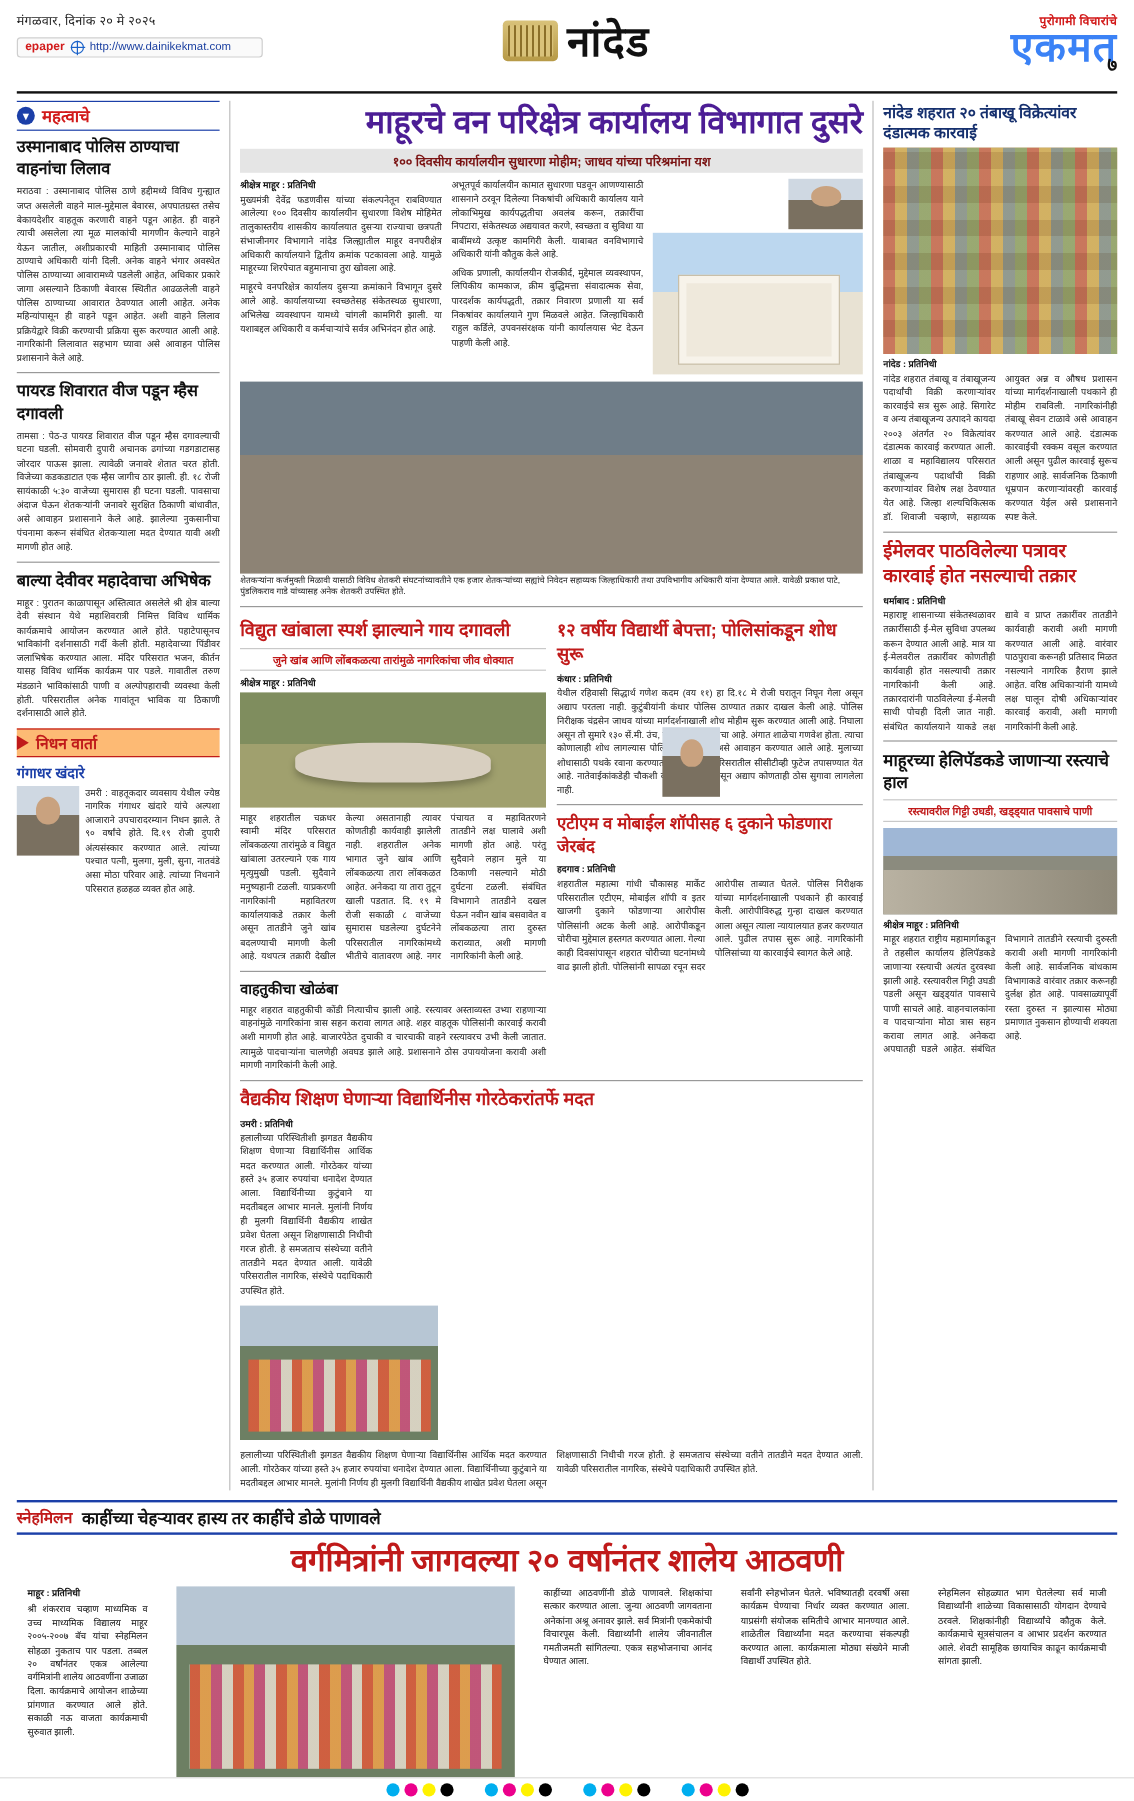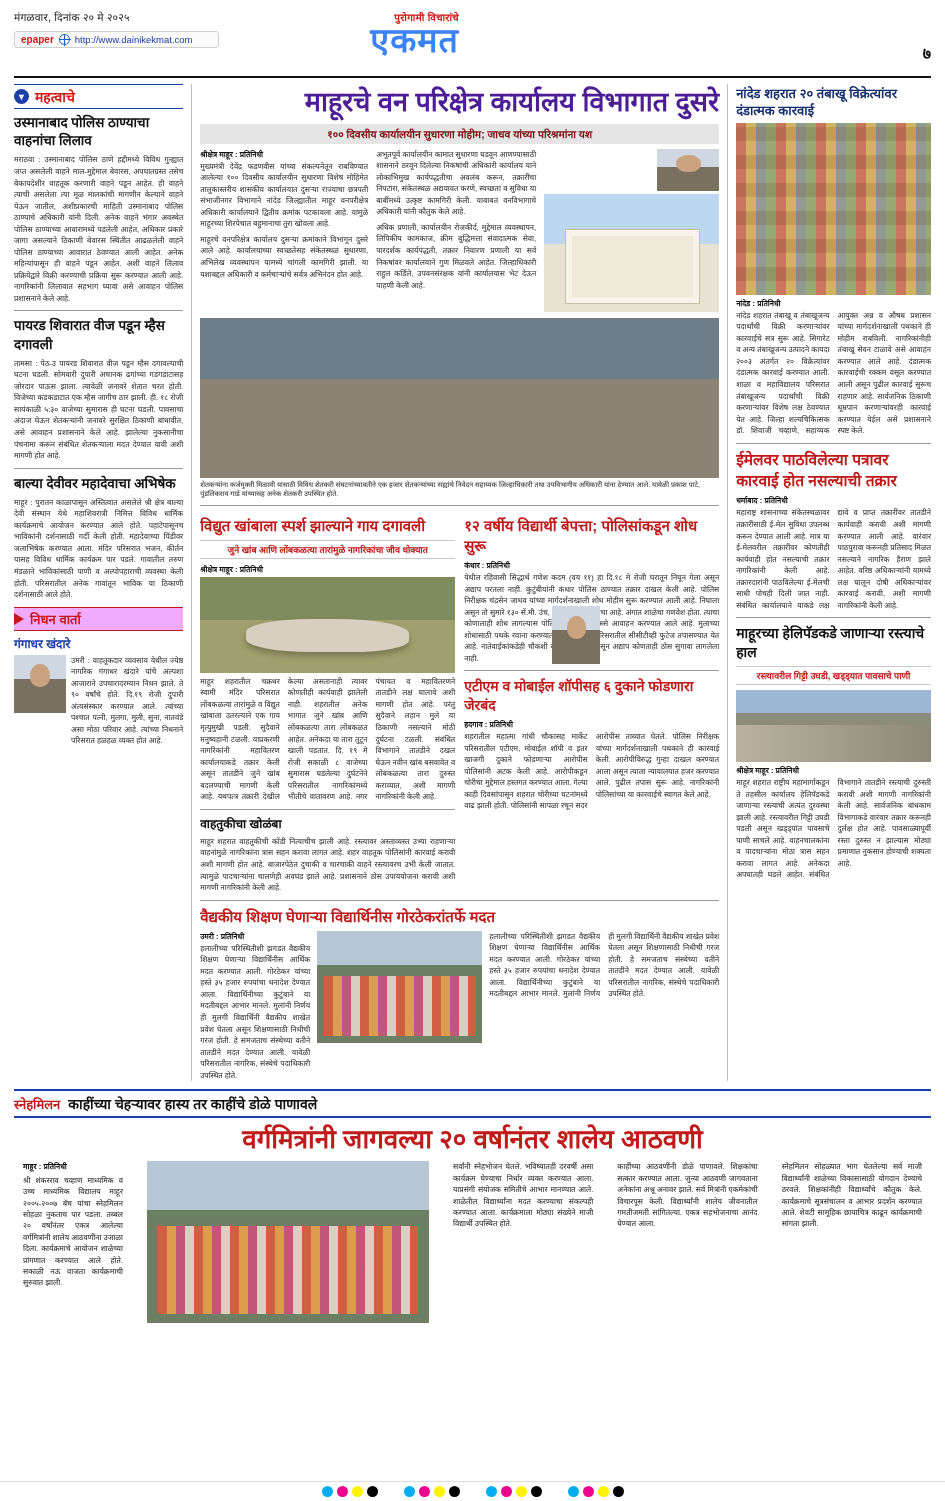--- a/index.html
+++ b/index.html
@@ -168,21 +168,21 @@
   .lead-blue {
     font-size:13px; font-weight:bold; color:#16306e; line-height:1.3;
     margin:2px 0 3px 0;
   }
   .big-head {
     font-size:27px; font-weight:bold; color:#4c1d95; text-align:right;
     line-height:1.25; margin:2px 0 4px 0;
   }
   
   .obit-head {
-    background:#f0abfc; border-top:1.5px solid #c01a1a;border-bottom:1.5px solid #c01a1a;
+    background:#fdba74; border-top:1.5px solid #c01a1a;border-bottom:1.5px solid #c01a1a;
     display:flex;align-items:center;gap:6px;padding:2px 0;margin:6px 0 4px 0;
   }
   .obit-head .tri {
     width:0;height:0;border-left:10px solid #c01a1a;
     border-top:6px solid transparent;border-bottom:6px solid transparent;
   }
   .obit-title { font-size:13px;font-weight:bold;color:#c01a1a;}
   .obit-name { font-size:12px;font-weight:bold;color:#1b3fa8;margin:3px 0;}
 
   .snehmilan-bar {
@@ -217,20 +217,23 @@
 <div class="page">
 
   <div class="masthead">
     <div class="mast-left">
       <div class="mast-date">मंगळवार, दिनांक २० मे २०२५</div>
       <div class="epaper-box">
         <span class="epaper-tag">epaper</span>
         <span class="globe"></span>
         <span class="epaper-url">http://www.dainikekmat.com</span>
       </div>
+    </div>
+    <div class="mast-center">
+      <span class="mast-emblem"></span><span class="mast-city">नांदेड</span>
     </div>
     <div class="mast-right">
       <div class="brand-top">पुरोगामी विचारांचे</div>
       <div class="brand-main">एकमत</div>
     </div>
     <div class="page-num">७</div>
   </div>
   <div class="rule"></div>
 
   <div class="content">
@@ -316,21 +319,21 @@
           <div class="hr-thin" style="margin-top:6px;"></div>
           <h2 class="hl red" style="font-size:14px;">एटीएम व मोबाईल शॉपीसह ६ दुकाने फोडणारा जेरबंद</h2>
           <div class="byline">हदगाव : प्रतिनिधी</div>
           <div class="body-txt two-col">शहरातील महात्मा गांधी चौकासह मार्केट परिसरातील एटीएम, मोबाईल शॉपी व इतर खाजगी दुकाने फोडणाऱ्या आरोपीस पोलिसांनी अटक केली आहे. आरोपीकडून चोरीचा मुद्देमाल हस्तगत करण्यात आला. गेल्या काही दिवसांपासून शहरात चोरीच्या घटनांमध्ये वाढ झाली होती. पोलिसांनी सापळा रचून सदर आरोपीस ताब्यात घेतले. पोलिस निरीक्षक यांच्या मार्गदर्शनाखाली पथकाने ही कारवाई केली. आरोपीविरुद्ध गुन्हा दाखल करण्यात आला असून त्याला न्यायालयात हजर करण्यात आले. पुढील तपास सुरू आहे. नागरिकांनी पोलिसांच्या या कारवाईचे स्वागत केले आहे.</div>
         </div>
       </div>
 
       <div class="hr-thin"></div>
 
       <h2 class="hl red" style="font-size:15px;">वैद्यकीय शिक्षण घेणाऱ्या विद्यार्थिनीस गोरठेकरांतर्फे मदत</h2>
-      <div style="display:flex;gap:7px;">
+      <div style="display:flex;gap:7px;flex-direction:column;">
         <div style="width:110px;">
           <div class="byline">उमरी : प्रतिनिधी</div>
           <div class="body-txt">हलालीच्या परिस्थितीशी झगडत वैद्यकीय शिक्षण घेणाऱ्या विद्यार्थिनीस आर्थिक मदत करण्यात आली. गोरठेकर यांच्या हस्ते ३५ हजार रुपयांचा धनादेश देण्यात आला. विद्यार्थिनीच्या कुटुंबाने या मदतीबद्दल आभार मानले. मुलांनी निर्णय ही मुलगी विद्यार्थिनी वैद्यकीय शाखेत प्रवेश घेतला असून शिक्षणासाठी निधीची गरज होती. हे समजताच संस्थेच्या वतीने तातडीने मदत देण्यात आली. यावेळी परिसरातील नागरिक, संस्थेचे पदाधिकारी उपस्थित होते.</div>
         </div>
         <div class="photo ph-group" style="width:165px;height:112px;flex:none;"></div>
         <div class="body-txt two-col" style="flex:1;">हलालीच्या परिस्थितीशी झगडत वैद्यकीय शिक्षण घेणाऱ्या विद्यार्थिनीस आर्थिक मदत करण्यात आली. गोरठेकर यांच्या हस्ते ३५ हजार रुपयांचा धनादेश देण्यात आला. विद्यार्थिनीच्या कुटुंबाने या मदतीबद्दल आभार मानले. मुलांनी निर्णय ही मुलगी विद्यार्थिनी वैद्यकीय शाखेत प्रवेश घेतला असून शिक्षणासाठी निधीची गरज होती. हे समजताच संस्थेच्या वतीने तातडीने मदत देण्यात आली. यावेळी परिसरातील नागरिक, संस्थेचे पदाधिकारी उपस्थित होते.</div>
       </div>
     </div>
 
     <div class="divider-v"></div>
@@ -362,22 +365,22 @@
     <span class="snehmilan-txt">काहींच्या चेहऱ्यावर हास्य तर काहींचे डोळे पाणावले</span>
   </div>
 
   <h2 class="bottom-head">वर्गमित्रांनी जागवल्या २० वर्षानंतर शालेय आठवणी</h2>
   <div class="bottom-wrap">
     <div class="bcol" style="width:100px;">
       <div class="byline">माहूर : प्रतिनिधी</div>
       <div>श्री शंकरराव चव्हाण माध्यमिक व उच्च माध्यमिक विद्यालय माहूर २००५-२००७ बॅच यांचा स्नेहमिलन सोहळा नुकताच पार पडला. तब्बल २० वर्षांनंतर एकत्र आलेल्या वर्गमित्रांनी शालेय आठवणींना उजाळा दिला. कार्यक्रमाचे आयोजन शाळेच्या प्रांगणात करण्यात आले होते. सकाळी नऊ वाजता कार्यक्रमाची सुरुवात झाली.</div>
     </div>
     <div class="photo ph-group" style="width:282px;height:162px;flex:none;"></div>
+    <div class="bcol" style="flex:1;">काहींच्या आठवणींनी डोळे पाणावले. शिक्षकांचा सत्कार करण्यात आला. जुन्या आठवणी जागवताना अनेकांना अश्रू अनावर झाले. सर्व मित्रांनी एकमेकांची विचारपूस केली. विद्यार्थ्यांनी शालेय जीवनातील गमतीजमती सांगितल्या. एकत्र सहभोजनाचा आनंद घेण्यात आला.</div>
     <div class="bcol" style="flex:1;">सर्वांनी स्नेहभोजन घेतले. भविष्यातही दरवर्षी असा कार्यक्रम घेण्याचा निर्धार व्यक्त करण्यात आला. याप्रसंगी संयोजक समितीचे आभार मानण्यात आले. शाळेतील विद्यार्थ्यांना मदत करण्याचा संकल्पही करण्यात आला. कार्यक्रमाला मोठ्या संख्येने माजी विद्यार्थी उपस्थित होते.</div>
-    <div class="bcol" style="flex:1;">काहींच्या आठवणींनी डोळे पाणावले. शिक्षकांचा सत्कार करण्यात आला. जुन्या आठवणी जागवताना अनेकांना अश्रू अनावर झाले. सर्व मित्रांनी एकमेकांची विचारपूस केली. विद्यार्थ्यांनी शालेय जीवनातील गमतीजमती सांगितल्या. एकत्र सहभोजनाचा आनंद घेण्यात आला.</div>
     <div class="bcol" style="flex:1;">स्नेहमिलन सोहळ्यात भाग घेतलेल्या सर्व माजी विद्यार्थ्यांनी शाळेच्या विकासासाठी योगदान देण्याचे ठरवले. शिक्षकांनीही विद्यार्थ्यांचे कौतुक केले. कार्यक्रमाचे सूत्रसंचालन व आभार प्रदर्शन करण्यात आले. शेवटी सामूहिक छायाचित्र काढून कार्यक्रमाची सांगता झाली.</div>
   </div>
 
   <div class="colorbar">
     <span class="cb-group">
       <span class="cb-dot" style="background:#00AEEF"></span>
         <span class="cb-dot" style="background:#EC008C"></span>
         <span class="cb-dot" style="background:#FFF200"></span>
         <span class="cb-dot" style="background:#000000"></span>
     </span>

